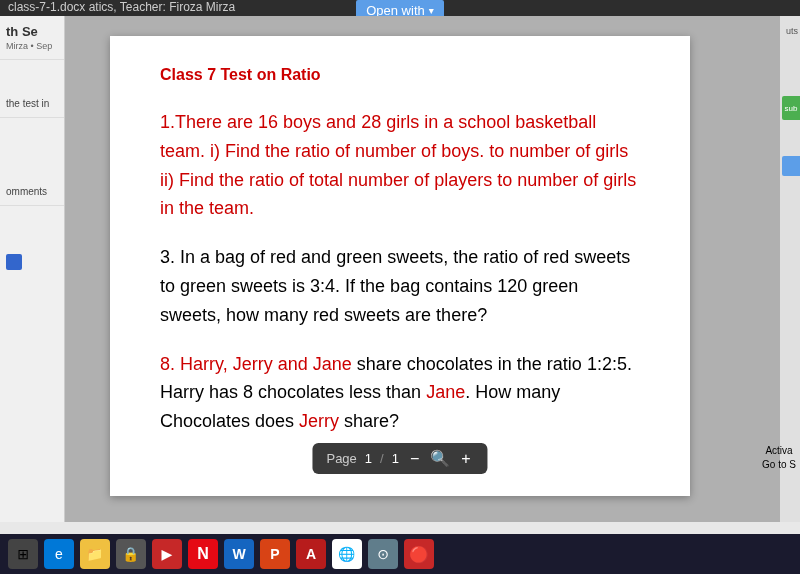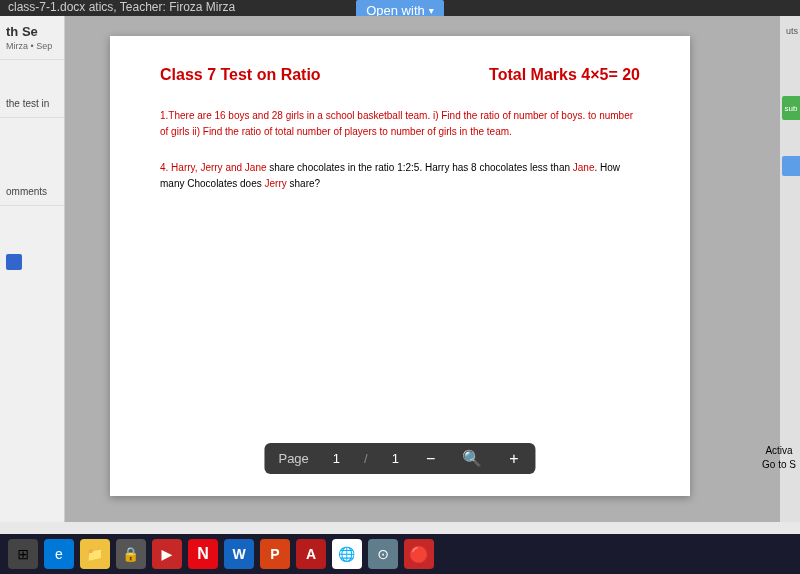--- a/index.html
+++ b/index.html
@@ -100,21 +100,21 @@
       display: flex;
       justify-content: space-between;
       margin-bottom: 24px;
       font-size: 16px;
       color: #cc0000;
       font-weight: bold;
     }
 
     .question {
       margin-bottom: 20px;
-      font-size: 10px;
+      font-size: 18px;
       line-height: 1.6;
       color: #000;
     }
 
     .question.red {
       color: #cc0000;
     }
 
     .inline-red {
       color: #cc0000;
@@ -124,21 +124,21 @@
     #bottom-toolbar {
       position: absolute;
       bottom: 48px;
       left: 50%;
       transform: translateX(-50%);
       background: #3a3a3a;
       border-radius: 6px;
       padding: 6px 14px;
       display: flex;
       align-items: center;
-      gap: 24px;
+      gap: 8px;
       color: white;
       font-size: 13px;
       z-index: 10;
     }
     #bottom-toolbar .page-label {
       color: #ccc;
     }
     #bottom-toolbar .page-num {
       color: white;
     }
@@ -225,31 +225,33 @@
       <div style="font-size:10px;color:#444;">omments</div>
     </div>
     <div style="padding:8px 6px;margin-top:40px;">
       <div style="width:16px;height:16px;background:#3366cc;border-radius:2px;"></div>
     </div>
   </div>
 
   <div id="document">
     <div class="doc-header">
       <span>Class 7 Test on  Ratio</span>
-      <span>Total Marks 4×5= 20</span>
     </div>
 
     <div class="question red">
       <span>1.There are 16 boys and 28 girls in a school basketball team. i) Find the ratio of number of boys. to number of girls ii) Find the ratio of total number of players to number of girls in the team.</span>
     </div>
 
 
-
     <div class="question">
-      <span class="inline-red">4. Harry, Jerry and Jane</span><span> share chocolates in the ratio 1:2:5.  Harry has 8  chocolates less than </span><span class="inline-red">Jane</span><span>. How many Chocolates does </span><span class="inline-red">Jerry</span><span> share?</span>
+      <span>3.  In a bag of red and green sweets, the ratio of red sweets to green sweets is 3:4. If the bag contains 120 green sweets, how many red sweets are there?</span>
+    </div>
+
+    <div class="question">
+      <span class="inline-red">8. Harry, Jerry and Jane</span><span> share chocolates in the ratio 1:2:5.  Harry has 8  chocolates less than </span><span class="inline-red">Jane</span><span>. How many Chocolates does </span><span class="inline-red">Jerry</span><span> share?</span>
     </div>
   </div>
 
   <div id="bottom-toolbar">
     <span class="page-label">Page</span>
     <span class="page-num">1</span>
     <span class="sep">/</span>
     <span class="page-num">1</span>
     <button>−</button>
     <span class="zoom-icon">🔍</span>

